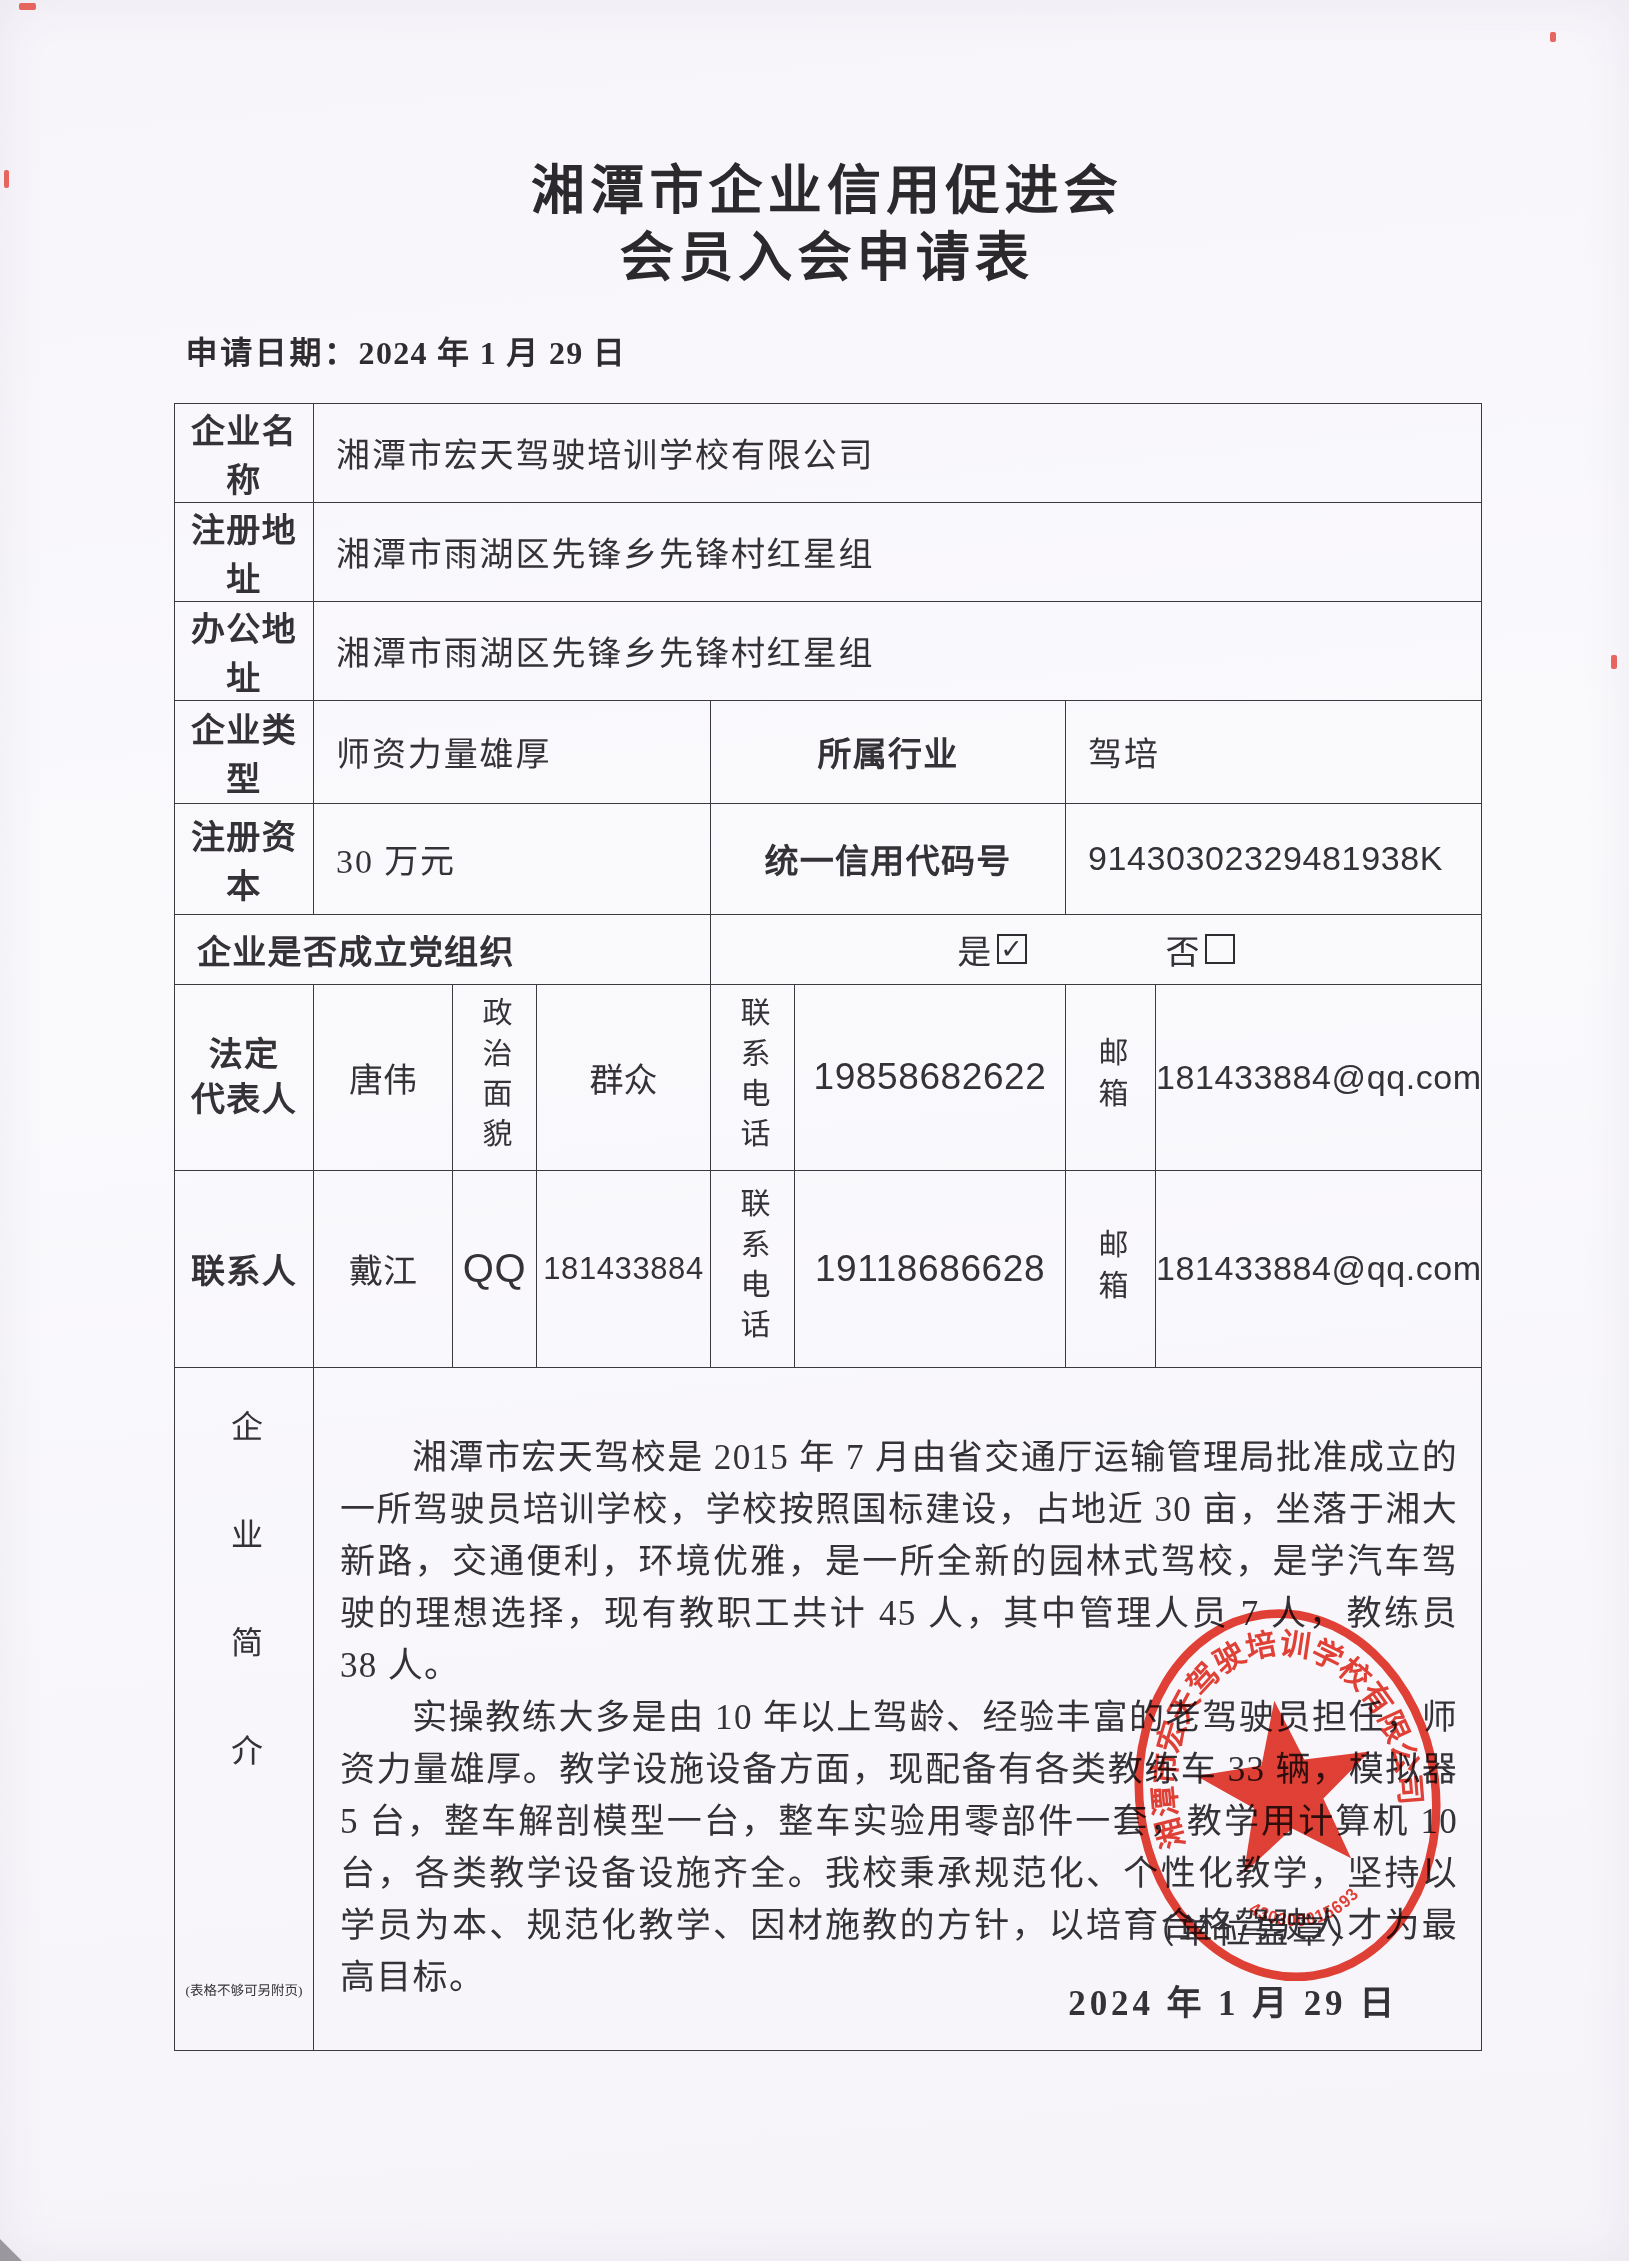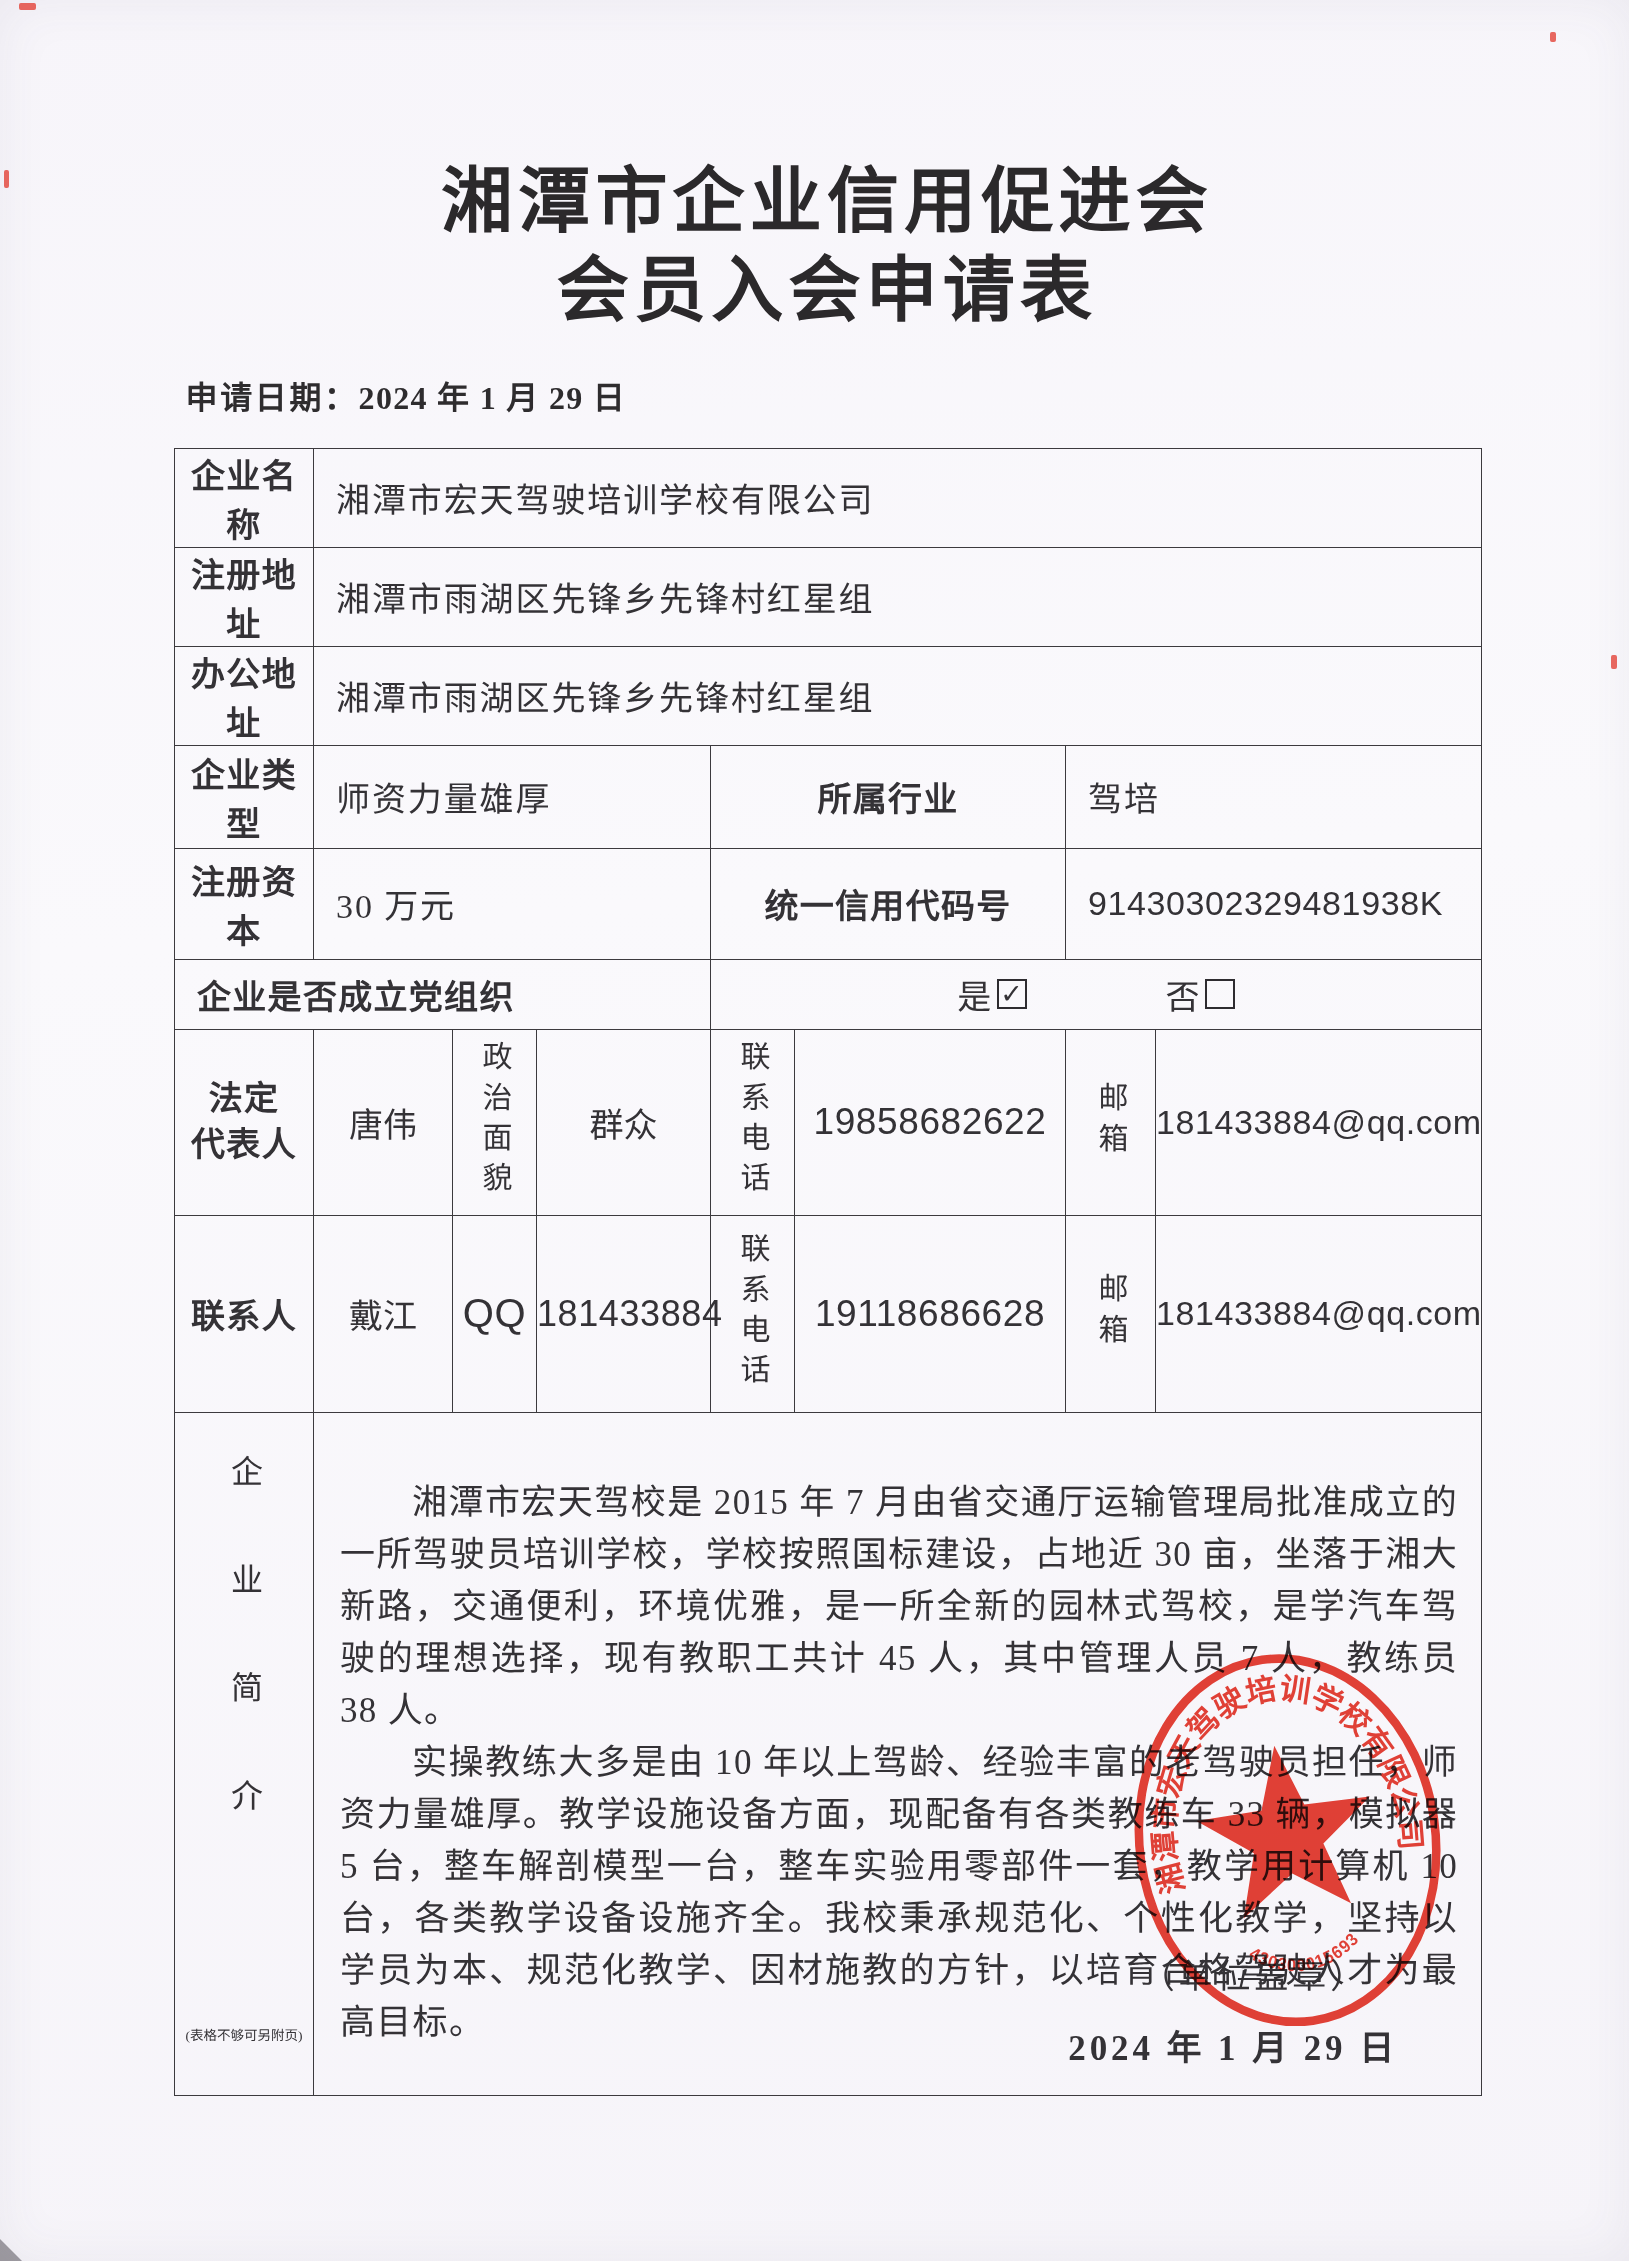--- a/index.html
+++ b/index.html
@@ -6,21 +6,21 @@
   html,body { background:#e8e6ec; }
   .page {
     position:relative; width:1630px; height:2261px;
     background:linear-gradient(175deg,#f7f5fa 0%, #faf9fc 40%, #f6f4f9 100%);
     box-shadow: inset 0 0 52px rgba(70,65,100,.07);
     overflow:hidden;
     font-family:"Liberation Serif","DejaVu Serif",serif;
     color:#2e2c2e;
   }
   .content { width:1306px; margin-left:174px; padding-top:158px; }
-  .title { text-align:center; font-size:72px; font-weight:700; letter-spacing:5.2px; line-height:1.24; color:#2b292b; }
+  .title { text-align:center; font-size:54px; font-weight:700; letter-spacing:5.2px; line-height:1.24; color:#2b292b; }
   .apply-line { margin-top:35px; margin-left:11.6px; font-size:32px; font-weight:700; letter-spacing:2.6px; }
   .apply-line .v { font-weight:700; letter-spacing:1.3px; }
 
   table.form { margin-top:30px; border-collapse:collapse; table-layout:fixed; width:1306px; }
   .form td { border:1.9px solid #3c3a3e; vertical-align:middle; font-size:34px; color:#343236; }
   .lbl { text-align:center; letter-spacing:1.3px; padding:0 2.6px;font-weight:bold; }
   .val { text-align:left; padding-left:22px; letter-spacing:1.9px; }
   .pre { white-space:pre-line; line-height:1.35; font-size:31px; }
   .cen { text-align:center; padding-left:0; }
   .num { font-family:"Liberation Sans","DejaVu Sans",sans-serif; font-size:35px; letter-spacing:0.6px; }
@@ -139,21 +139,21 @@
         <td class="cen num" style="font-size:37px">19858682622</td>
         <td>
               <div class="vtext v2">邮箱</div>
             </td>
         <td class="cen num">181433884@qq.com</td>
       </tr>
       <tr class="r9">
         <td class="lbl">联系人</td>
         <td class="cen">戴江</td>
         <td class="cen num" style="font-size:40px">QQ</td>
-        <td class="cen num" style="font-size:36px">181433884</td>
+        <td class="cen num" style="font-size:31px">181433884</td>
         <td>
               <div class="vtext v4">联系电话</div>
             </td>
         <td class="cen num" style="font-size:37px">19118686628</td>
         <td>
               <div class="vtext v2">邮箱</div>
             </td>
         <td class="cen num">181433884@qq.com</td>
       </tr>
       <tr class="r10">

